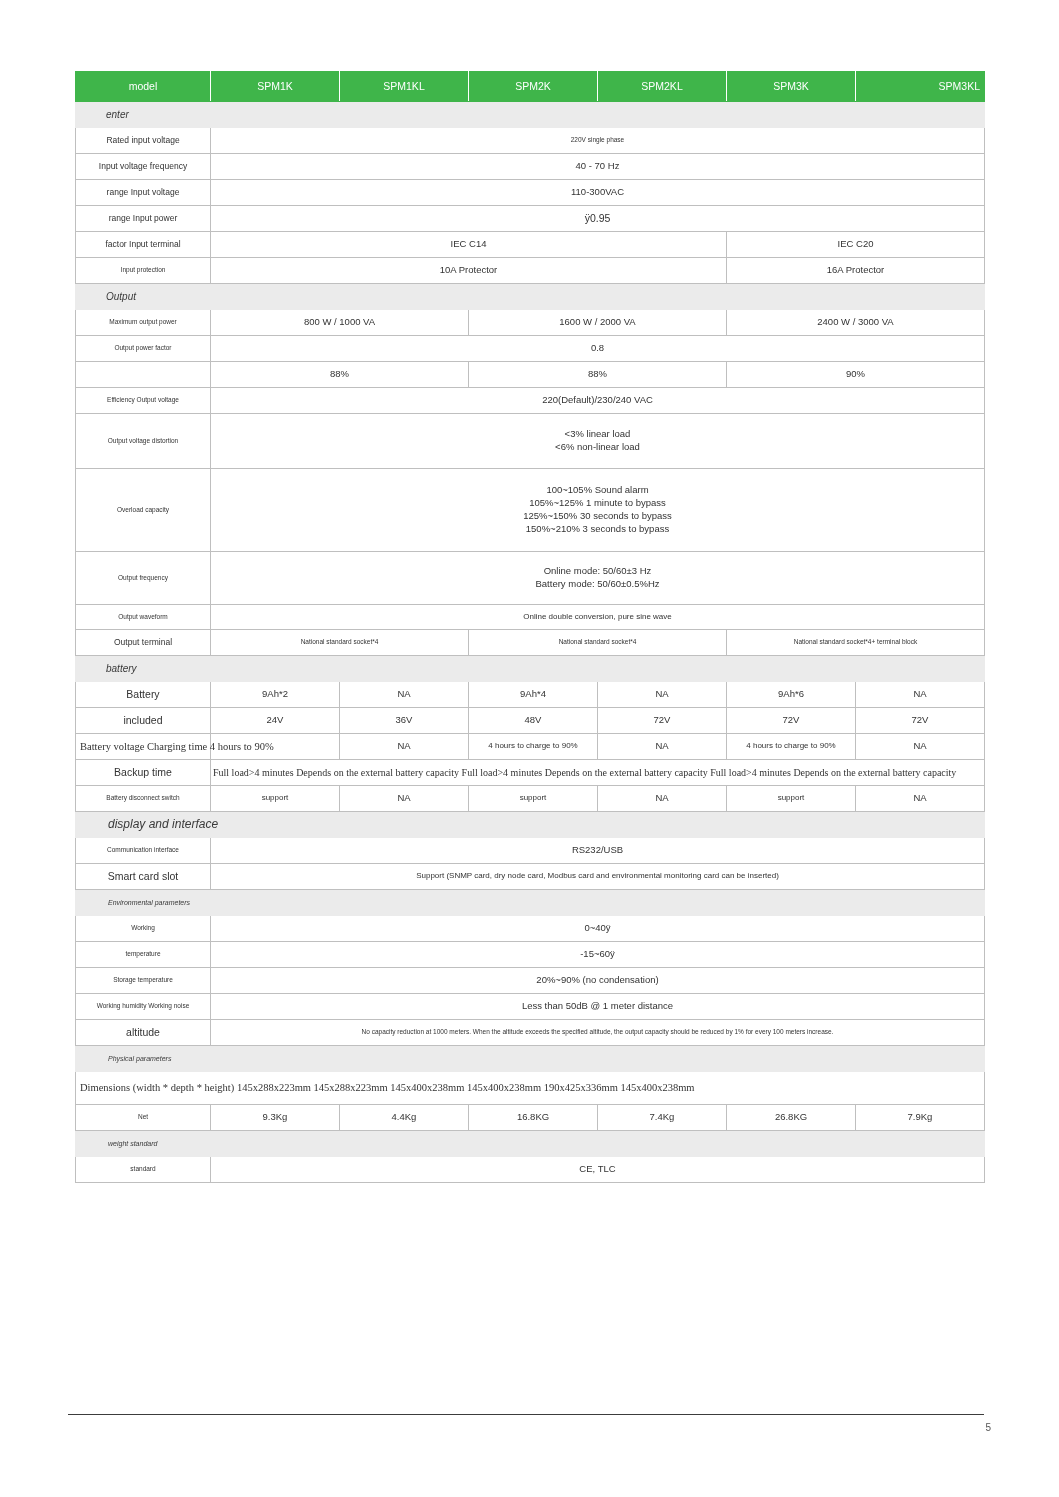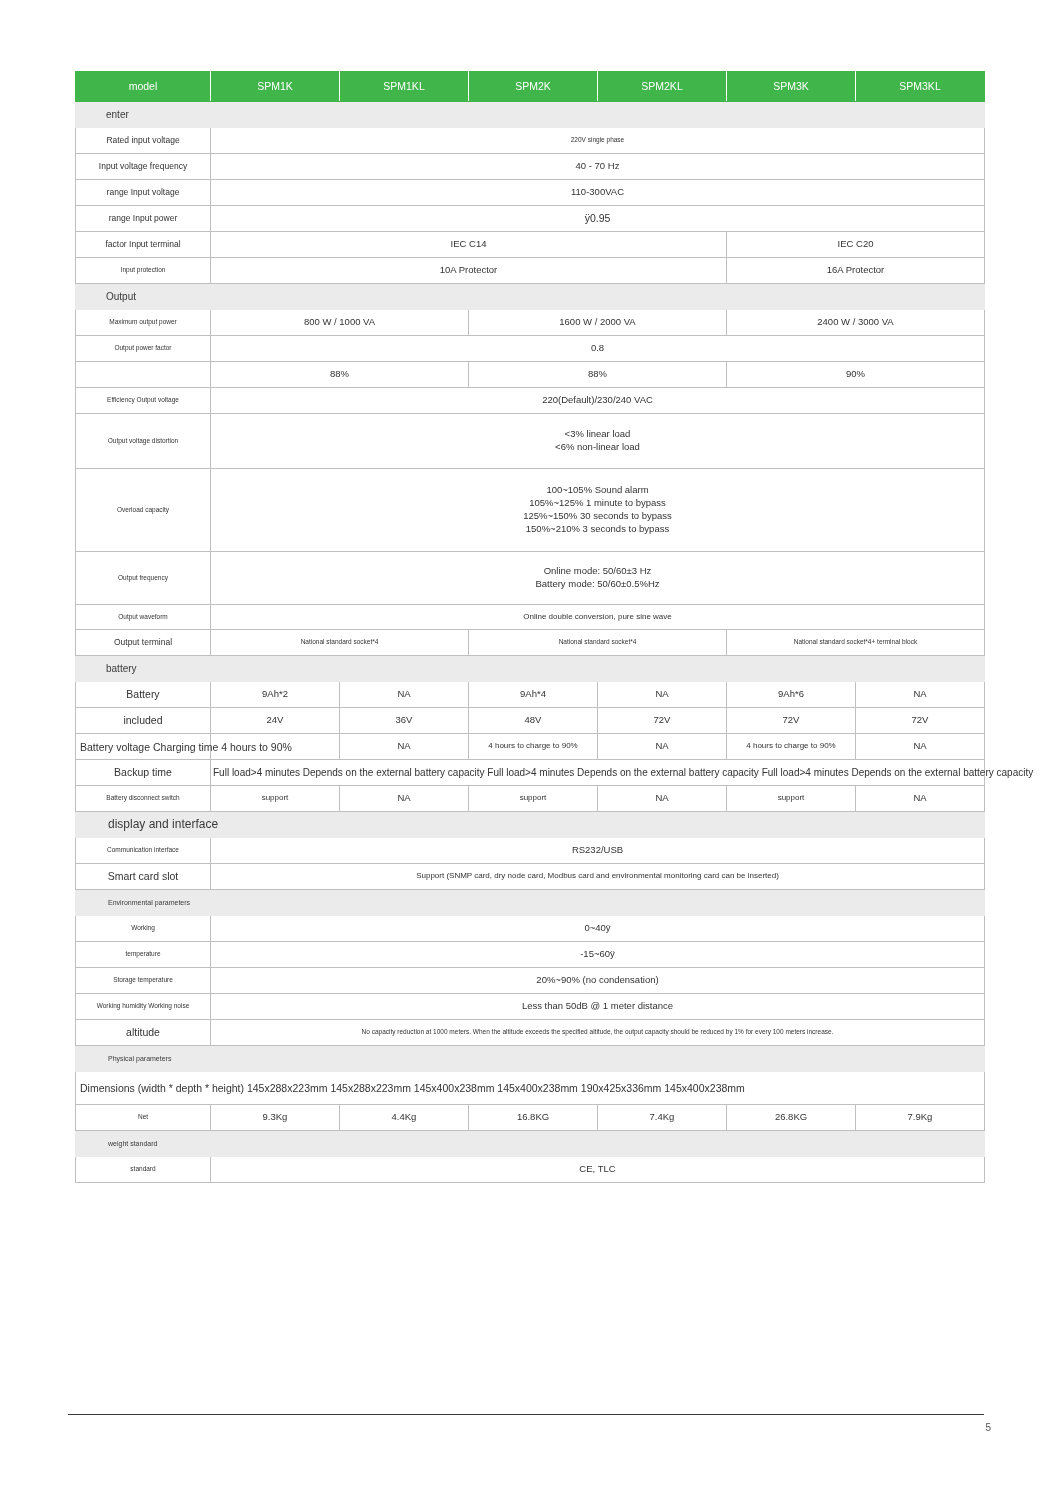--- a/index.html
+++ b/index.html
@@ -34,31 +34,32 @@
   tr.hdr td{
     background:#3fb54a;
     color:#ffffff;
     font-size:10.5px;
     height:29px;
     border:1px solid #ffffff;
     border-top-color:#3fb54a;
     border-bottom-color:#3fb54a;
   }
   tr.hdr td:first-child{border-left-color:#3fb54a;}
-  tr.hdr td:last-child{border-right-color:#3fb54a;}
+  tr.hdr td:last-child{border-right-color:#3fb54a;text-align:right;}
 
   
   tr.band td{
     background:#ebebeb;
     border:1px solid #ebebeb;
     height:25px;
     text-align:left;
     padding-left:30px;
     font-size:10px;
     color:#3a3a3a;
+    font-style:italic;
   }
   tr.band td.tiny{font-size:7px;padding-left:32px;}
 
   
   td.lbl{
     text-align:center;
     font-size:9.5px;
     color:#333;
     padding:0 2px;
   }
@@ -70,20 +71,21 @@
   td.v-xs{font-size:6.5px;}
   td.v-s{font-size:8px;}
   td.v-m{font-size:9.5px;}
   td.v-l{font-size:10.5px;}
 
   
   td.of{
     position:relative;
     overflow:visible;
     white-space:nowrap;
+    font-family:Liberation Serif, serif;
   }
   td.of > span{
     position:absolute;
     left:0;top:50%;
     transform:translateY(-50%);
     white-space:nowrap;
     display:block;
   }
 
   .multi{display:block;}

